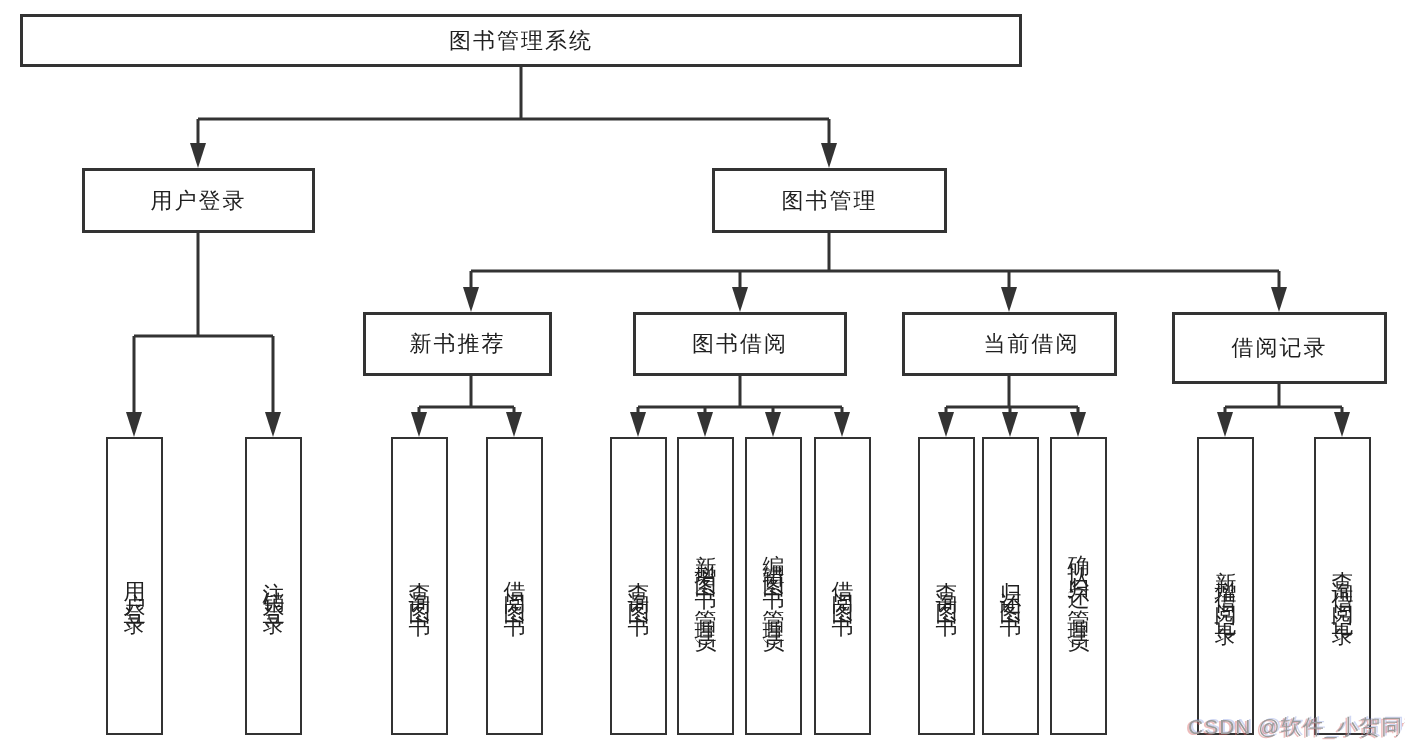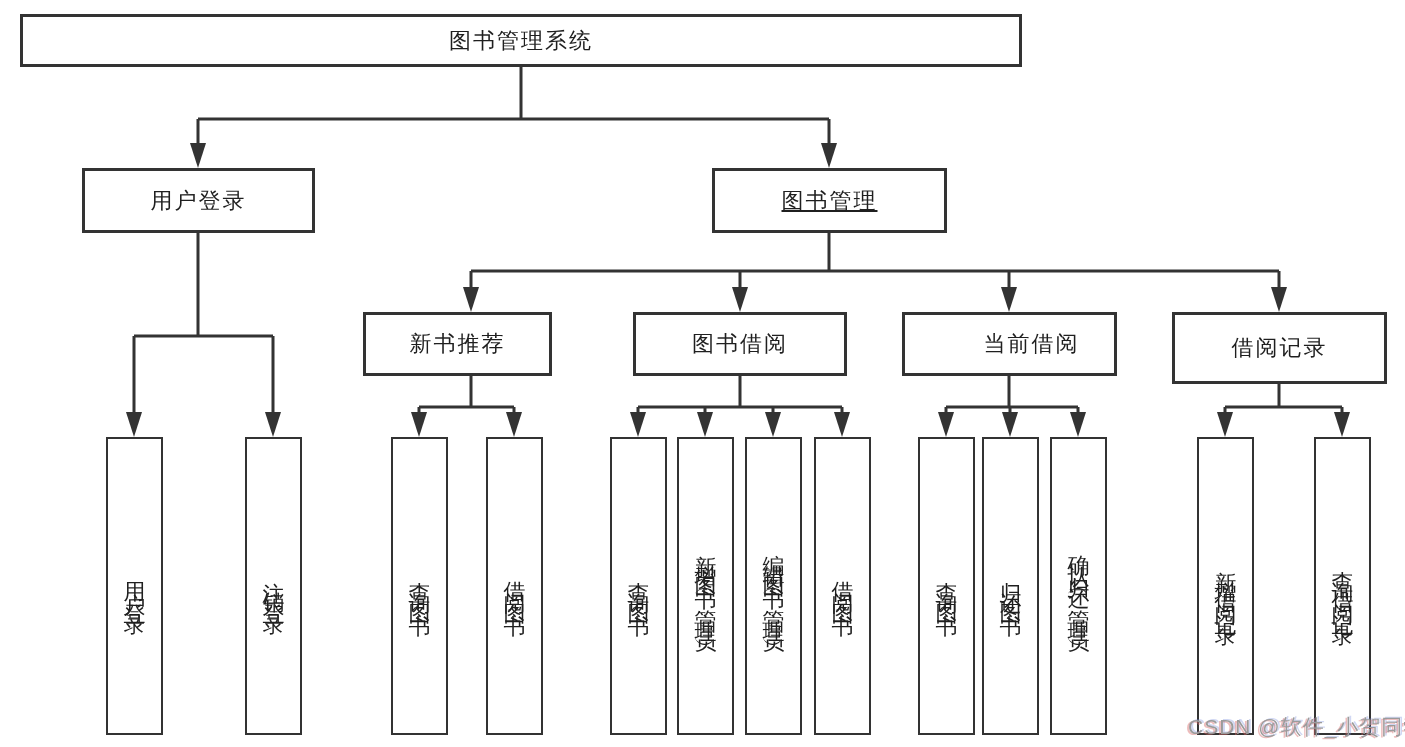--- a/index.html
+++ b/index.html
@@ -3,20 +3,21 @@
 <meta charset="utf-8">
 <style>
   html, body { margin: 0; padding: 0; background: #ffffff; }
   .canvas {
     position: relative;
     width: 1405px;
     height: 747px;
     background: #ffffff;
     font-family: "Liberation Sans", sans-serif;
     overflow: hidden;
+    border-radius: 31px;
   }
   svg.connectors {
     position: absolute;
     left: 0; top: 0;
     width: 1405px; height: 747px;
   }
   svg.connectors path {
     stroke: #333333;
     stroke-width: 3;
     fill: none;
@@ -106,21 +107,21 @@
     </g>
   </svg>
 
   <div class="box" style="left:20px; top:14px; width:1002px; height:53px;">
     <span>图书管理系统</span>
   </div>
 
   <div class="box" style="left:82px; top:168px; width:233px; height:65px;">
     <span>用户登录</span>
   </div>
-  <div class="box" style="left:712px; top:168px; width:235px; height:65px;text-decoration:underline;">
+  <div class="box" style="left:712px; top:168px; width:235px; height:65px;">
     <span>图书管理</span>
   </div>
 
   <div class="box" style="left:363px; top:312px; width:189px; height:64px;">
     <span>新书推荐</span>
   </div>
   <div class="box" style="left:633px; top:312px; width:214px; height:64px;text-align:right;">
     <span>图书借阅</span>
   </div>
   <div class="box" style="left:902px; top:312px; width:215px; height:64px;padding-left:44px;">

